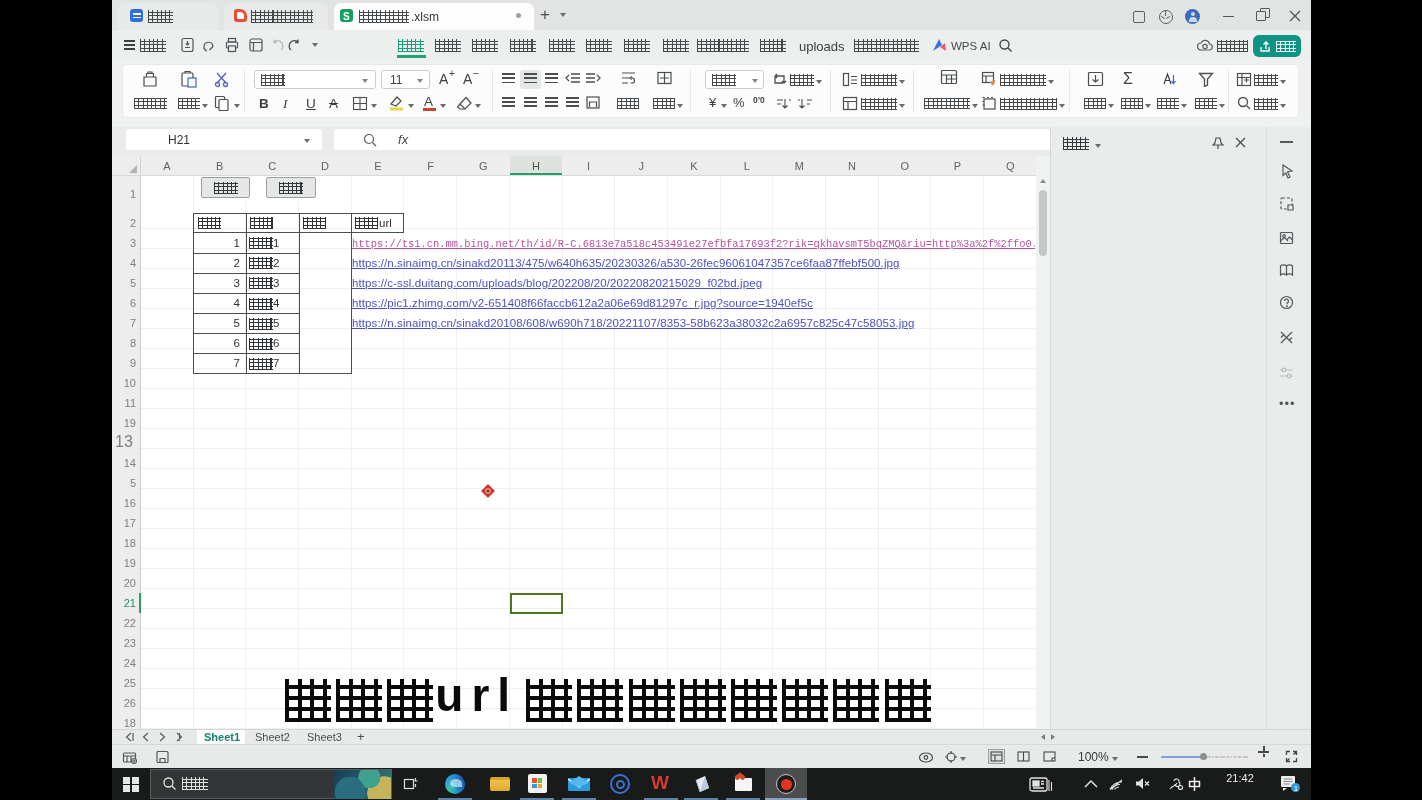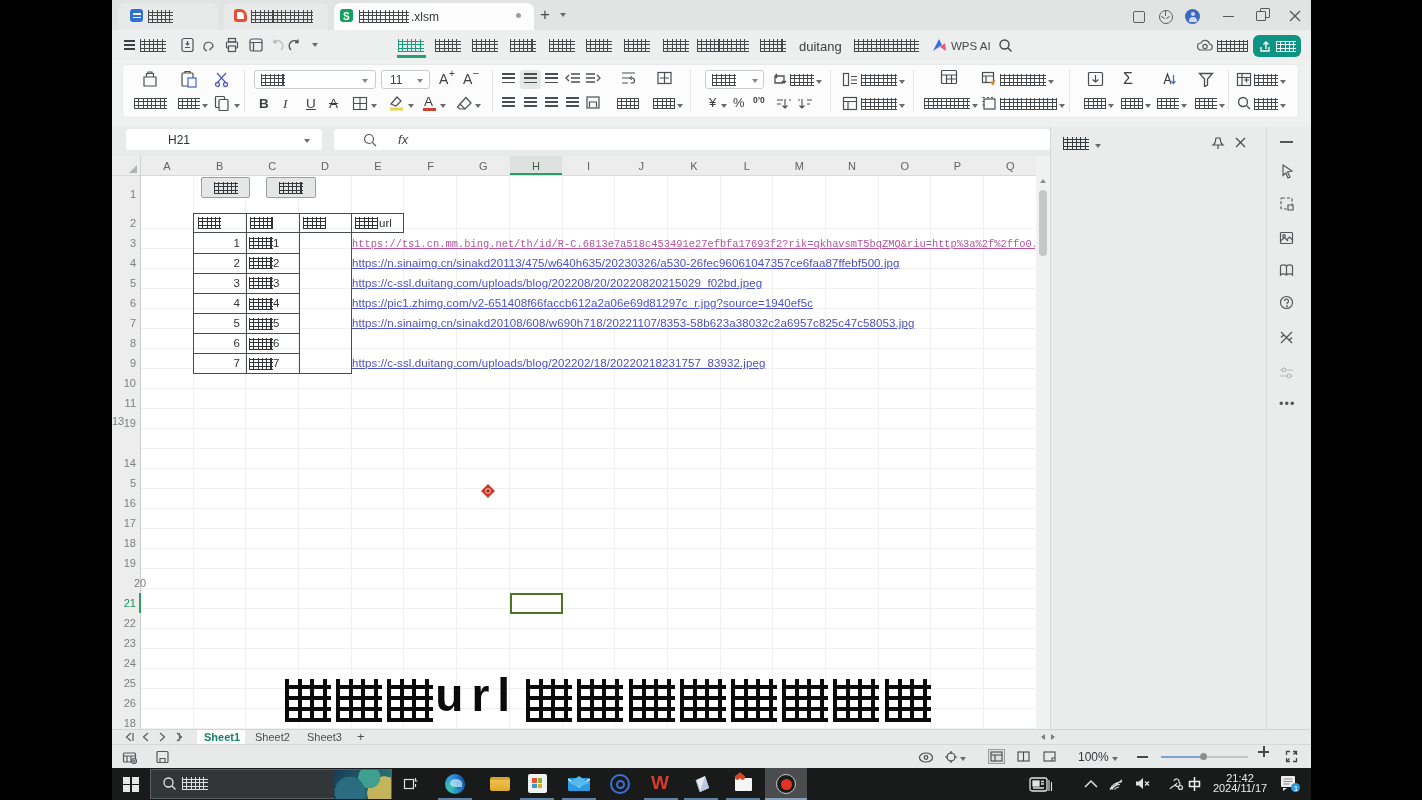--- a/index.html
+++ b/index.html
@@ -79,21 +79,21 @@
 <div class="a" style="left:285px;top:55.2px;width:29px;height:2.4px;background:#20a476"></div>
 <div class="z" style="left:323px;top:39px;width:26px;height:13px"></div>
 <div class="z" style="left:360px;top:39px;width:26px;height:13px"></div>
 <div class="z" style="left:398px;top:39px;width:26px;height:13px"></div>
 <div class="z" style="left:437px;top:39px;width:26px;height:13px"></div>
 <div class="z" style="left:473.5px;top:39px;width:26px;height:13px"></div>
 <div class="z" style="left:512px;top:39px;width:26px;height:13px"></div>
 <div class="z" style="left:551px;top:39px;width:26px;height:13px"></div>
 <div class="z" style="left:585px;top:39px;width:52px;height:13px"></div>
 <div class="z" style="left:647.5px;top:39px;width:26px;height:13px"></div>
-<div class="t" style="left:687px;top:38.5px;font-size:13px;color:#3c4042">duitang</div>
+<div class="t" style="left:687px;top:38.5px;font-size:13px;color:#3c4042">uploads</div>
 <div class="z" style="left:741.5px;top:39px;width:65px;height:13px"></div>
 <svg class="a" style="left:820px;top:38px" width="15" height="14">
       <path d="M1 13 L7 1 L10 7 Z" fill="#3b6fe0"></path>
       <path d="M8 9 L13 5 L14 13 Z" fill="#e85a75"></path>
     </svg>
 <div class="t" style="left:839px;top:40px;font-size:11.5px;color:#45494b">WPS AI</div>
 <svg class="a" style="left:886px;top:38px" width="15" height="15" fill="none" stroke="#45494b" stroke-width="1.4">
       <circle cx="6.5" cy="6.5" r="4.5"></circle>
       <path d="M10 10 L13.5 13.5"></path>
     </svg>
@@ -332,28 +332,28 @@
 <div class="t" style="left:0;top:236.5px;width:24px;text-align:right;font-size:11px;color:#7c807e">3</div>
 <div class="t" style="left:0;top:256.5px;width:24px;text-align:right;font-size:11px;color:#7c807e">4</div>
 <div class="t" style="left:0;top:276.6px;width:24px;text-align:right;font-size:11px;color:#7c807e">5</div>
 <div class="t" style="left:0;top:296.6px;width:24px;text-align:right;font-size:11px;color:#7c807e">6</div>
 <div class="t" style="left:0;top:316.6px;width:24px;text-align:right;font-size:11px;color:#7c807e">7</div>
 <div class="t" style="left:0;top:336.6px;width:24px;text-align:right;font-size:11px;color:#7c807e">8</div>
 <div class="t" style="left:0;top:356.6px;width:24px;text-align:right;font-size:11px;color:#7c807e">9</div>
 <div class="t" style="left:0;top:376.7px;width:24px;text-align:right;font-size:11px;color:#7c807e">10</div>
 <div class="t" style="left:0;top:396.7px;width:24px;text-align:right;font-size:11px;color:#7c807e">11</div>
 <div class="t" style="left:0;top:416.7px;width:24px;text-align:right;font-size:11px;color:#7c807e">19</div>
-<div class="t" style="left:0;top:415px;width:24px;text-align:left;font-size:11px;color:#7c807e">13</div>
+<div class="t" style="left:0;top:433px;width:24px;text-align:center;font-size:16px;color:#7c807e">13</div>
 <div class="t" style="left:0;top:456.7px;width:24px;text-align:right;font-size:11px;color:#7c807e">14</div>
 <div class="t" style="left:0;top:476.8px;width:24px;text-align:right;font-size:11px;color:#7c807e">5</div>
 <div class="t" style="left:0;top:496.8px;width:24px;text-align:right;font-size:11px;color:#7c807e">16</div>
 <div class="t" style="left:0;top:516.8px;width:24px;text-align:right;font-size:11px;color:#7c807e">17</div>
 <div class="t" style="left:0;top:536.8px;width:24px;text-align:right;font-size:11px;color:#7c807e">18</div>
 <div class="t" style="left:0;top:556.8px;width:24px;text-align:right;font-size:11px;color:#7c807e">19</div>
-<div class="t" style="left:16px;top:576.9px;width:24px;text-align:center;font-size:11px;color:#7c807e">20</div>
+<div class="t" style="left:0;top:576.9px;width:24px;text-align:right;font-size:11px;color:#7c807e">20</div>
 <div class="t" style="left:0;top:596.9px;width:24px;text-align:right;font-size:11px;color:#1f8f63">21</div>
 <div class="t" style="left:0;top:616.9px;width:24px;text-align:right;font-size:11px;color:#7c807e">22</div>
 <div class="t" style="left:0;top:636.9px;width:24px;text-align:right;font-size:11px;color:#7c807e">23</div>
 <div class="t" style="left:0;top:656.9px;width:24px;text-align:right;font-size:11px;color:#7c807e">24</div>
 <div class="t" style="left:0;top:677.0px;width:24px;text-align:right;font-size:11px;color:#7c807e">25</div>
 <div class="t" style="left:0;top:697.0px;width:24px;text-align:right;font-size:11px;color:#7c807e">26</div>
 <div class="t" style="left:0;top:717.0px;width:24px;text-align:right;font-size:11px;color:#7c807e">18</div>
 <div class="a" style="left:27px;top:593.2px;width:2px;height:20px;background:#2f9e64"></div>
 
 <div class="a" style="left:88.7px;top:177px;width:49.7px;height:20.5px;background:#e5e7e6;border:1px solid #9aa09d;box-sizing:border-box;border-radius:2px"></div>
@@ -397,21 +397,20 @@
 <div class="t" style="left:85px;top:317.0px;width:43px;text-align:right;font-size:11.5px;color:#2e3234">5</div>
 <div class="z" style="left:136.5px;top:317.5px;width:24px;height:12px;color:#2e3234"></div>
 <div class="t" style="left:161px;top:317.0px;font-size:11.5px;color:#2e3234">5</div>
 <div class="t u" style="left:240px;top:317.0px;font-size:11.5px;letter-spacing:0.1px;color:#4b50c4">https://n.sinaimg.cn/sinakd20108/608/w690h718/20221107/8353-58b623a38032c2a6957c825c47c58053.jpg</div>
 <div class="t" style="left:85px;top:337.0px;width:43px;text-align:right;font-size:11.5px;color:#2e3234">6</div>
 <div class="z" style="left:136.5px;top:337.5px;width:24px;height:12px;color:#2e3234"></div>
 <div class="t" style="left:161px;top:337.0px;font-size:11.5px;color:#2e3234">6</div>
 <div class="t" style="left:85px;top:357.0px;width:43px;text-align:right;font-size:11.5px;color:#2e3234">7</div>
 <div class="z" style="left:136.5px;top:357.5px;width:24px;height:12px;color:#2e3234"></div>
 <div class="t" style="left:161px;top:357.0px;font-size:11.5px;color:#2e3234">7</div>
-<div class="t u" style="left:240px;top:357.0px;font-size:11.5px;letter-spacing:0.1px;color:#4b50c4">https://c-ssl.duitang.com/uploads/blog/202202/18/20220218231757_83932.jpeg</div>
 
 <svg class="a" style="left:368px;top:483px" width="16" height="16">
       <path d="M8 1 L12 5 L15 8 L11 12 L8 15 L4 11 L1 8 L5 4 Z" fill="#c63b2a"></path>
       <circle cx="8" cy="8" r="3" fill="#e8897c"></circle>
       <circle cx="8" cy="8" r="1.3" fill="#8e1f12"></circle>
     </svg>
 
 <div class="a" style="left:397.5px;top:592.8px;width:53.7px;height:21px;border:2px solid #507522;box-sizing:border-box"></div>
 
 <div class="a" style="left:172.7px;top:678px;width:770px;height:46px">
@@ -599,21 +598,21 @@
       <path d="M10 4.5 L14 8.5 M14 4.5 L10 8.5" stroke="#dfe0e0" stroke-width="1.3"></path>
     </svg>
 <svg class="a" style="left:1056px;top:776px" width="16" height="15" fill="none" stroke="#dfe0e0" stroke-width="1.2">
       <path d="M2 13 C5 9 7 11 9 7 M6 5 a2.5 2.5 0 1 1 5 1 a2.5 2.5 0 1 1-4 2"></path>
       <circle cx="12.5" cy="11.5" r="2"></circle>
     </svg>
 <svg class="a" style="left:1074px;top:775px" width="17" height="17" fill="none" stroke="#f0f0f0" stroke-width="1.5">
       <path d="M8.5 2 v14 M3.5 6.5 h10 v5 h-10 Z"></path>
     </svg>
 <div class="t" style="left:1100px;top:771.5px;width:56px;text-align:center;font-size:11px;color:#ececec">21:42</div>
-<div class="t" style="left:1094px;top:782px;width:68px;text-align:center;font-size:11px;color:#ececec">2024/11/17</div>
+<div class="t" style="left:1094px;top:750px;width:68px;text-align:left;font-size:13px;color:#ececec">2024/11/17</div>
 <svg class="a" style="left:1168px;top:775px" width="20" height="18">
       <rect x="1" y="1" width="14" height="11" rx="1" fill="#ededed"></rect>
       <path d="M3 13 L3 16 L7 13 Z" fill="#ededed"></path>
       <path d="M3.5 4 h9 M3.5 6.5 h9 M3.5 9 h6" stroke="#8a8a8a" stroke-width="1"></path>
       <circle cx="15.5" cy="12.5" r="4.5" fill="#2e9ae0"></circle>
       <text x="13.7" y="15.8" font-size="8" fill="#fff" font-family="Liberation Sans">1</text>
     </svg>
 </div>
 
 </body></html>

